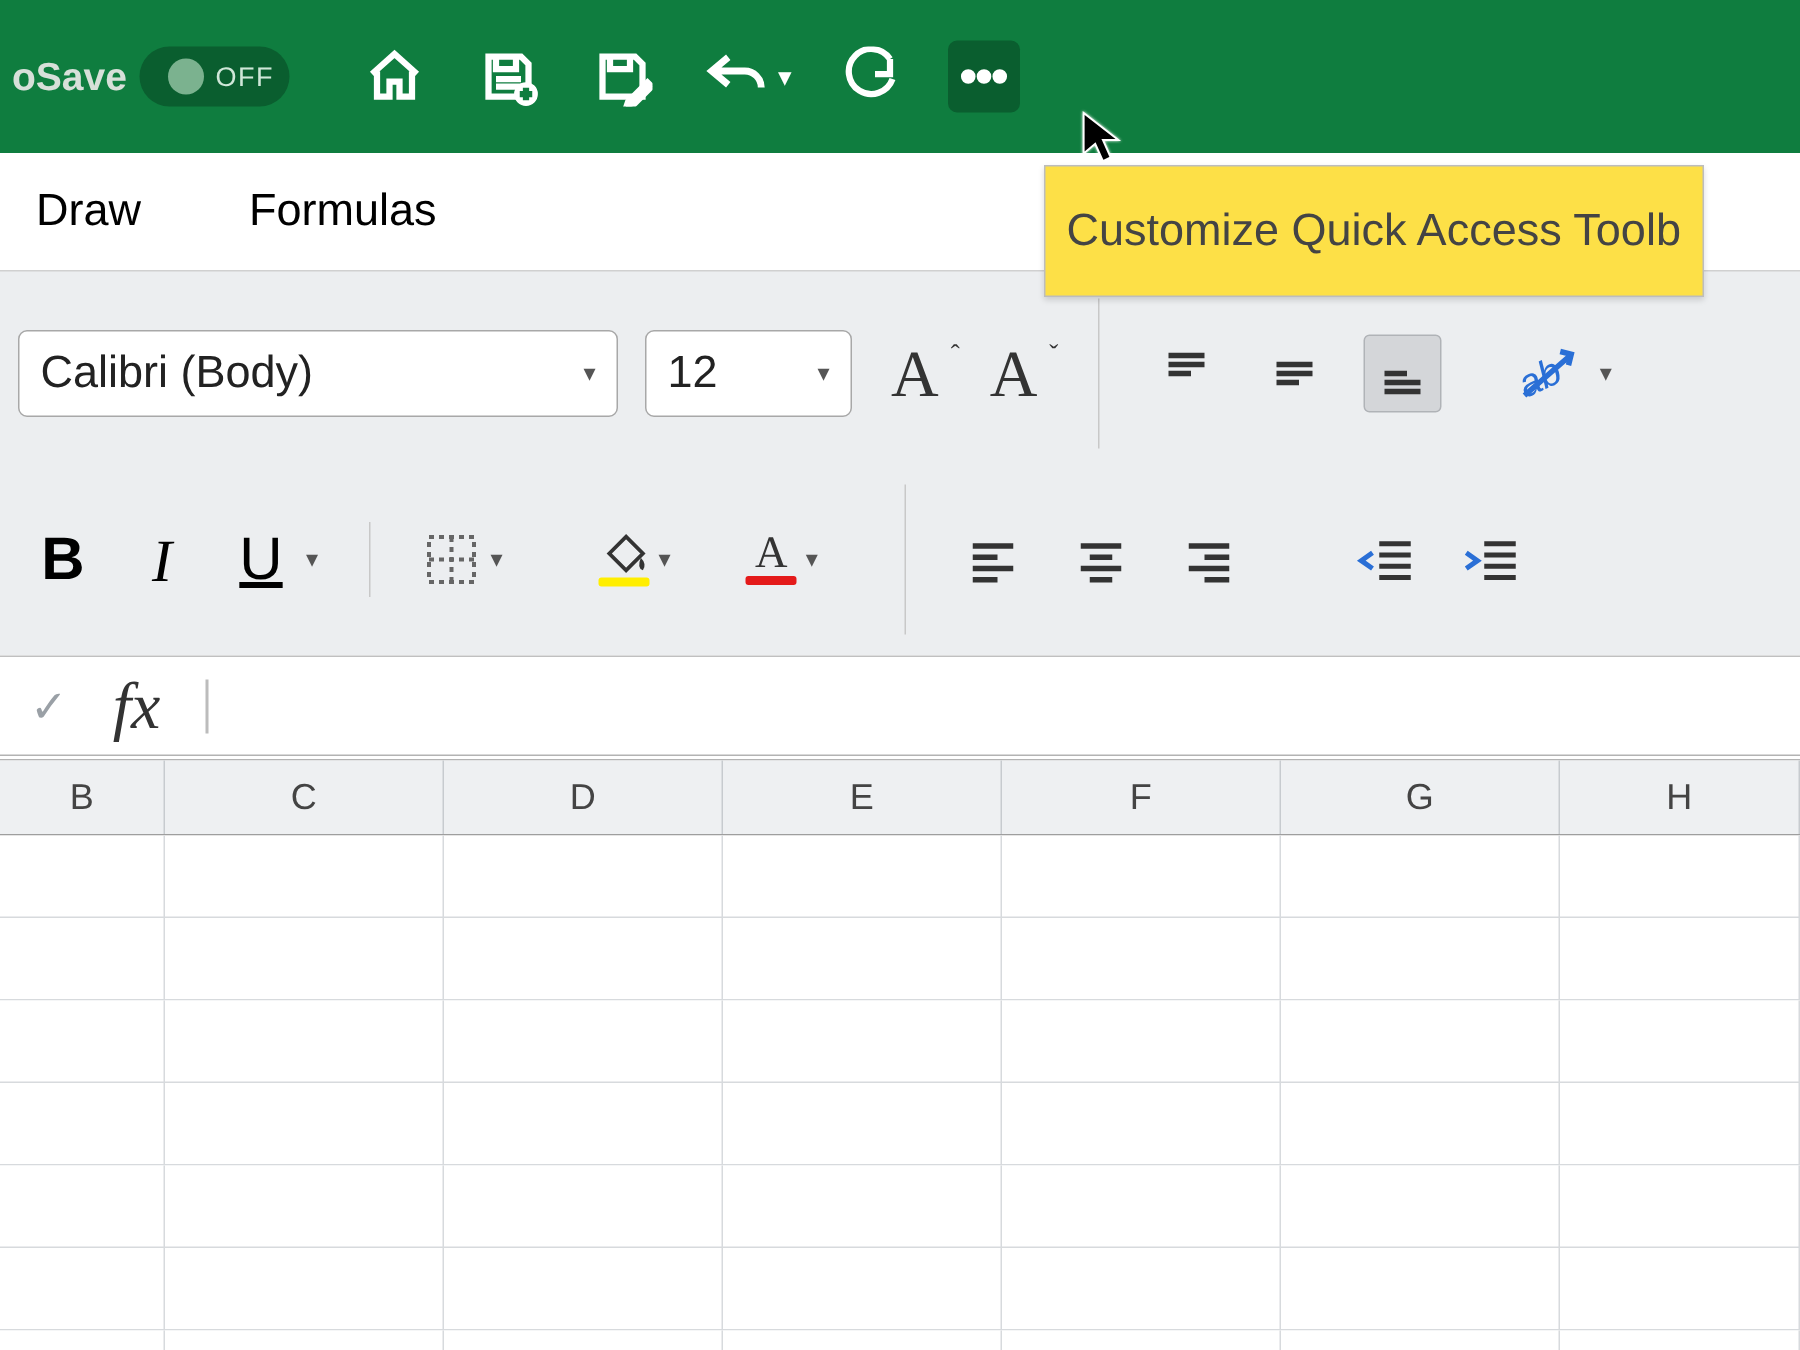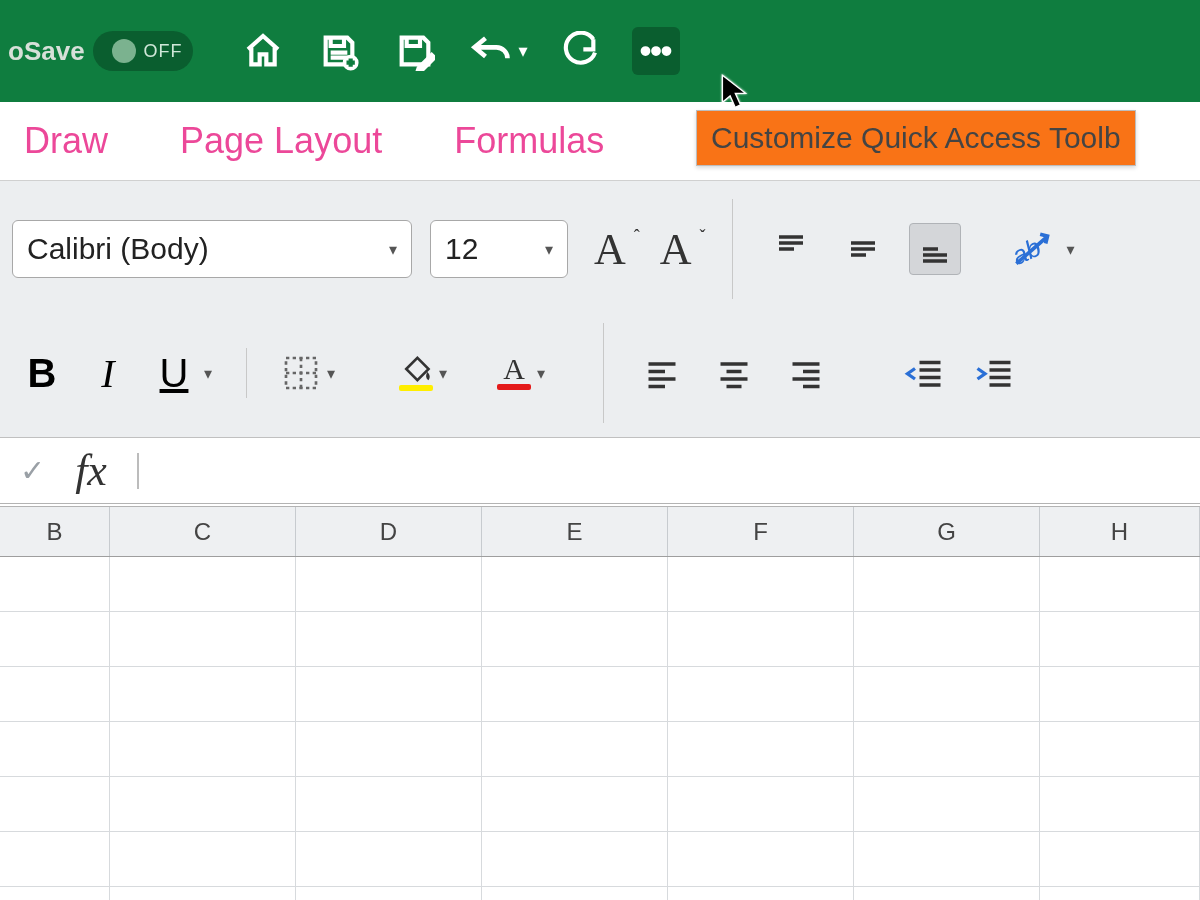--- a/index.html
+++ b/index.html
@@ -17,22 +17,22 @@
 .qat-btn.hover { background: #0a5e2f; }
 .qat svg { stroke: #fff; fill: none; stroke-width: 2.5; }
 .undo-wrap { display:flex; align-items:center; gap:4px;}
 .chev { font-size: 18px; color:#fff; }
 
 .cursor { position: absolute; left: 720px; top: 74px; z-index: 200; }
 .cursor svg { filter: drop-shadow(0 0 1px #fff); }
 
 
 .tabs { height: 78px; background: #fff; display:flex; align-items:center; padding: 0 20px; gap: 64px; border-bottom: 0; position:relative;}
-.tab { font-size: 36px; color: #ec4899; cursor:pointer; padding: 6px 4px;}
-.tooltip { position:absolute; left: 696px; top: 8px; background: #f97316; border:1px solid #bdbdbd; padding: 10px 14px; font-size: 30px; color:#444; white-space:nowrap; box-shadow: 0 2px 4px rgba(0,0,0,.15);}
+.tab { font-size: 30px; color: #000000; cursor:pointer; padding: 6px 4px;}
+.tooltip { position:absolute; left: 696px; top: 8px; background: #fde047; border:1px solid #bdbdbd; padding: 26px 14px; font-size: 30px; color:#444; white-space:nowrap; box-shadow: 0 2px 4px rgba(0,0,0,.15);}
 
 
 .ribbon { background: #eceef0; padding: 18px 12px 14px 12px; display:flex; flex-direction:column; gap: 24px; border-top:1px solid #d0d0d0;}
 .ribbon-row { display:flex; align-items:center; gap: 18px; }
 .combo { display:flex; align-items:center; justify-content:space-between; background:#fff; border:1px solid #a8a8a8; border-radius:6px; height:58px; padding: 0 14px; cursor:pointer;}
 .combo.font { width: 400px; }
 .combo.size { width: 138px; }
 .combo-text { font-size: 30px; color:#222; }
 .chev-dn { font-size: 16px; color:#555; }
 .bigA { font-size: 44px; color:#333; font-family: Georgia, serif; position:relative; cursor:pointer; padding: 0 8px;}
@@ -123,21 +123,20 @@
 </div>
 
 <div class="cursor">
   <svg width="28" height="36" viewBox="0 0 20 28">
       <path d="M1 1 L1 22 L7 17 L11 26 L15 24 L11 15 L19 15 Z" fill="#000" stroke="#fff" stroke-width="1"></path>
     </svg>
 </div>
 
 <div class="tabs">
   <div class="tab">Draw</div>
-  <div class="tab">Page Layout</div>
   <div class="tab">Formulas</div>
   <div class="tooltip">Customize Quick Access Toolb</div>
 </div>
 
 <div class="ribbon">
   <div class="ribbon-row">
     <div class="combo font">
       <span class="combo-text">Calibri (Body)</span>
       <span class="chev-dn">▾</span>
     </div>

